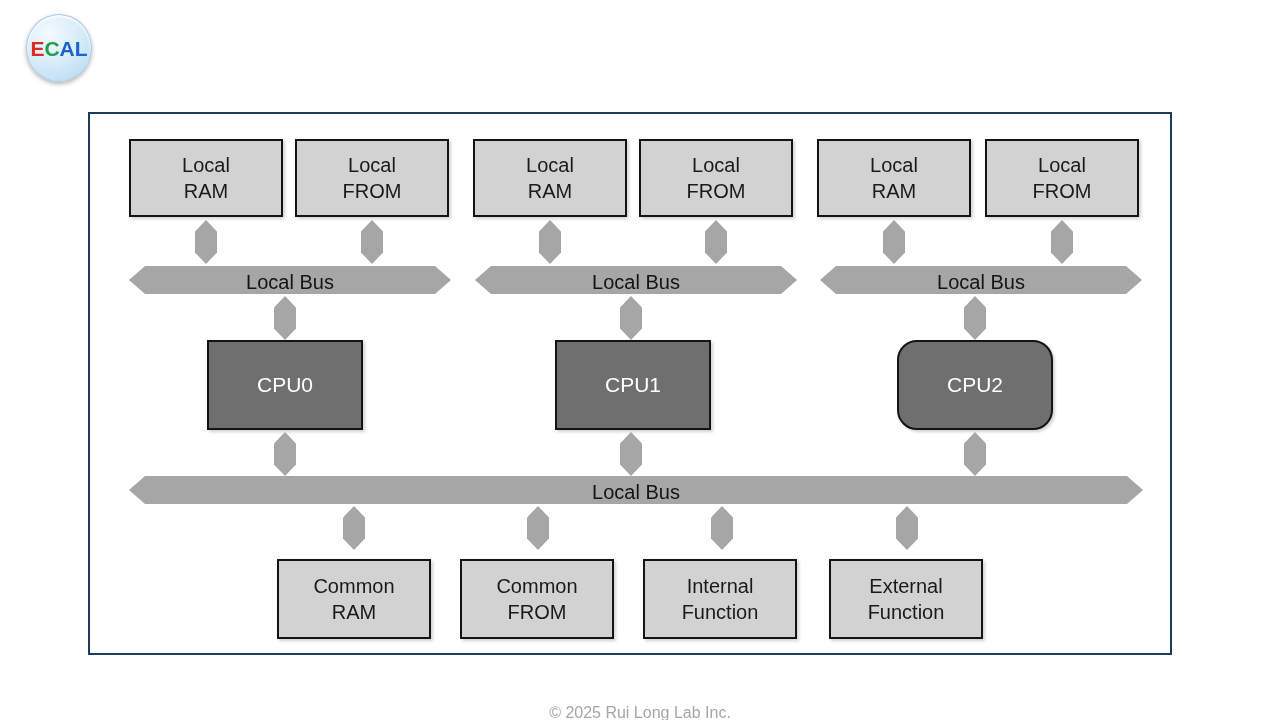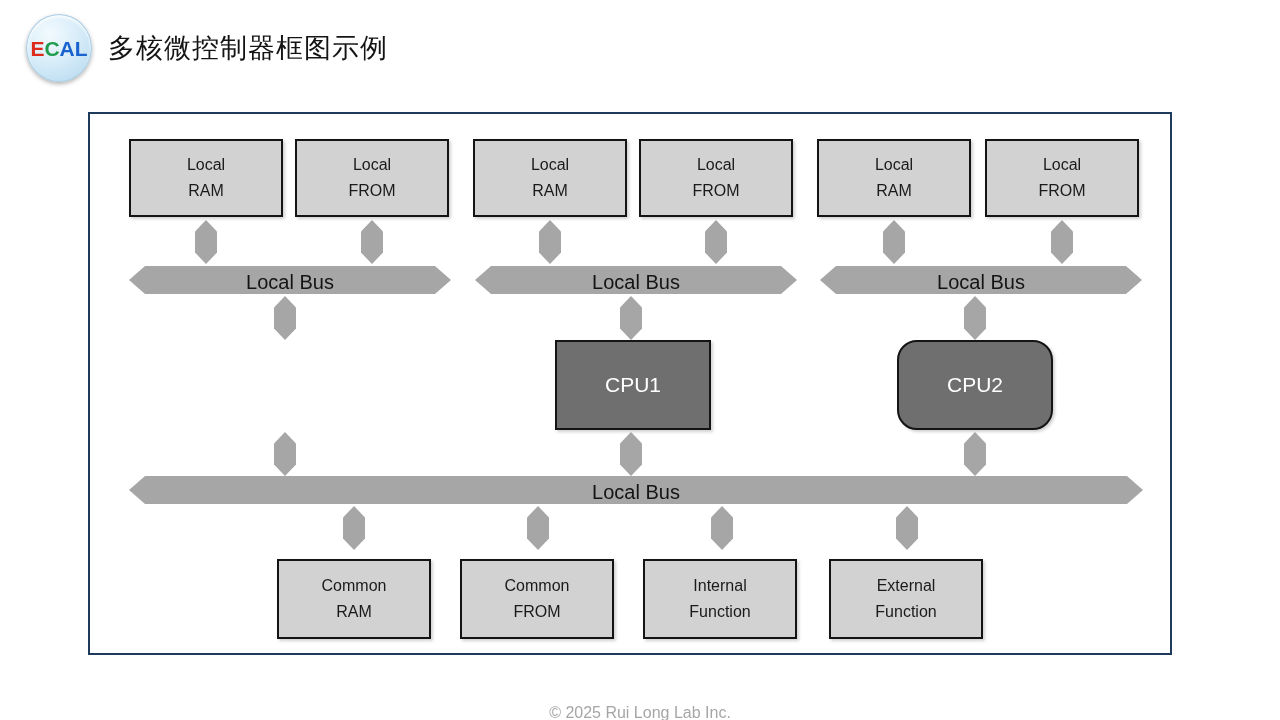--- a/index.html
+++ b/index.html
@@ -28,21 +28,21 @@
   
   .frame{
     position:absolute;left:88px;top:112px;width:1080px;height:539px;
     border:2px solid #1f3b5c;background:#ffffff;
   }
   .box{
     position:absolute;box-sizing:border-box;
     background:#d2d2d2;border:2px solid #141414;
     box-shadow:2px 2px 3px rgba(0,0,0,0.18);
     display:flex;flex-direction:column;align-items:center;justify-content:center;
-    font-size:16px;line-height:26px;color:#1a1a1a;text-align:center;
+    font-size:20px;line-height:26px;color:#1a1a1a;text-align:center;
   }
   .membox{top:25px;width:154px;height:78px;}
   .cpubox{
     top:226px;width:156px;height:90px;background:#6f6f6f;color:#ffffff;
     font-size:21px;
   }
   .botbox{top:445px;width:154px;height:80px;}
 
   .varrow{
     position:absolute;width:22px;height:44px;background:#a6a6a6;
@@ -66,21 +66,20 @@
 </head>
 <body>
 
 <div class="header">
   <div class="logo">
     <span class="lt c0">E</span>
     <span class="lt c1">C</span>
     <span class="lt c2">A</span>
     <span class="lt c3">L</span>
   </div>
-  <div class="title">多核微控制器框图示例</div>
 </div>
 
 <div class="frame">
 
   <div class="box membox" style="left:39px;">
     <span>Local</span>
     <span>RAM</span>
   </div>
   <div class="box membox" style="left:205px;">
     <span>Local</span>
@@ -117,20 +116,23 @@
     <span>Local Bus</span>
   </div>
   <div class="hbus localbus" style="left:730px;">
     <span>Local Bus</span>
   </div>
 
   <div class="varrow" style="left:184px;top:182px;"></div>
   <div class="varrow" style="left:530px;top:182px;"></div>
   <div class="varrow" style="left:874px;top:182px;"></div>
 
+  <div class="box cpubox" style="left:117px;">
+    <span>CPU0</span>
+  </div>
   <div class="box cpubox" style="left:465px;">
     <span>CPU1</span>
   </div>
   <div class="box cpubox" style="left:807px;border-radius:20px;">
     <span>CPU2</span>
   </div>
 
   <div class="varrow" style="left:184px;top:318px;"></div>
   <div class="varrow" style="left:530px;top:318px;"></div>
   <div class="varrow" style="left:874px;top:318px;"></div>

